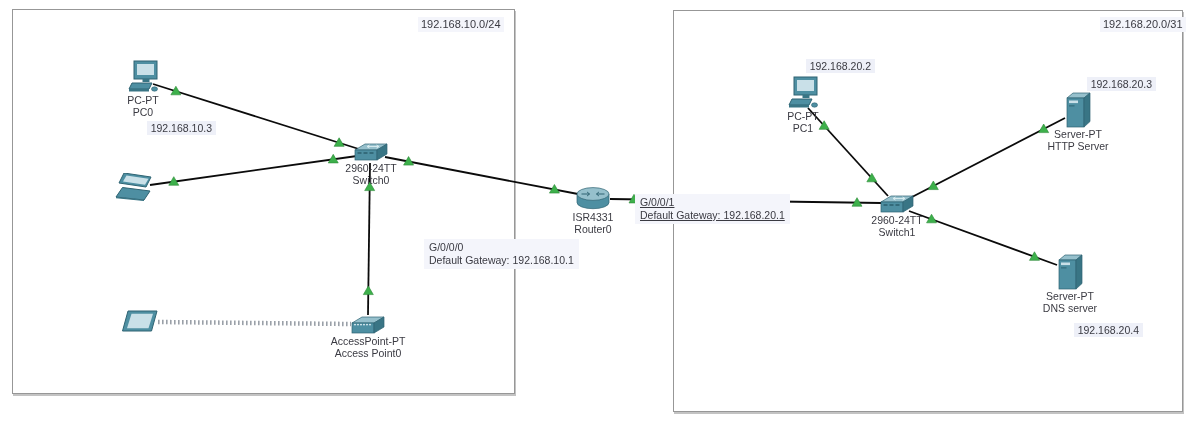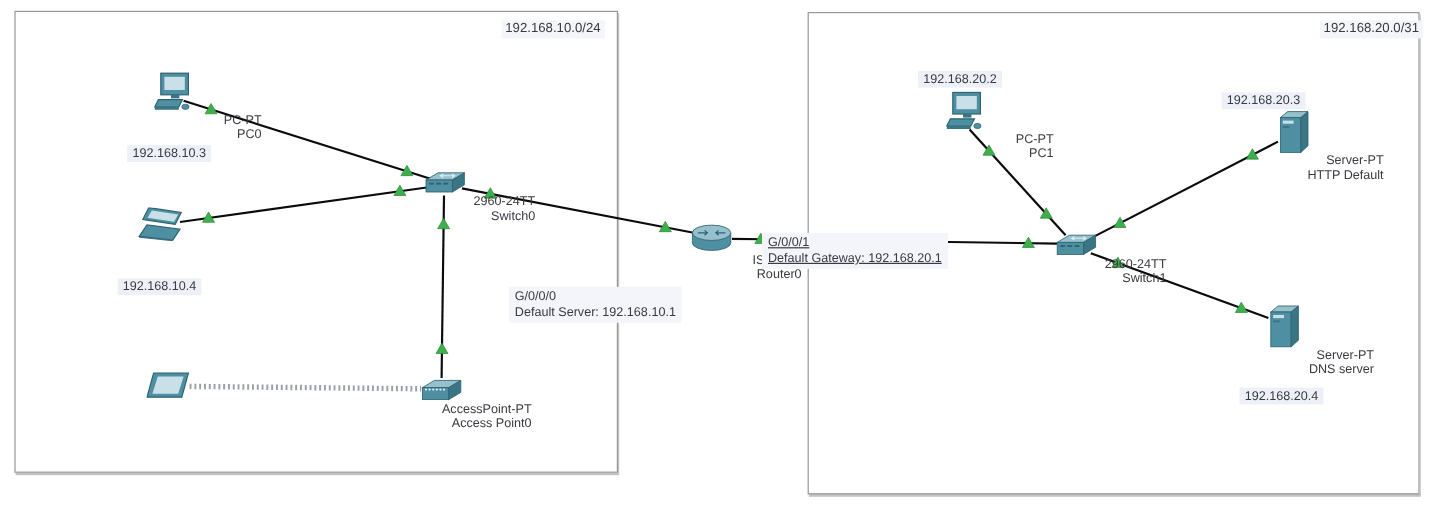--- a/index.html
+++ b/index.html
@@ -4,22 +4,22 @@
 <title>Network Topology</title>
 <style>
   * { box-sizing: border-box; }
   html,body { margin:0; padding:0; background:#ffffff; }
   body { font-family:"Liberation Sans", sans-serif; }
   #canvas { position:relative; width:1194px; height:422px; background:#ffffff; overflow:hidden; }
   .subnet-box { position:absolute; border:1px solid #979797; box-shadow:1px 2px 0 rgba(145,145,145,0.55); z-index:1; }
   .subnet-label { position:absolute; z-index:4; font-size:11px; line-height:13px; color:#3a3a42; background:#f4f5fb; padding:1px 3px; white-space:nowrap; }
   #links { position:absolute; left:0; top:0; z-index:2; }
   .device { position:absolute; z-index:3; }
-  .device-labels { position:absolute; z-index:3; width:150px; text-align:right; font-size:10.5px; line-height:11.5px; color:#3a3a42; }
-  .ip-label-wrap { position:absolute; z-index:4; width:150px; text-align:center; }
+  .device-labels { position:absolute; z-index:3; width:150px; text-align:center; font-size:10.5px; line-height:11.5px; color:#3a3a42; }
+  .ip-label-wrap { position:absolute; z-index:4; width:150px; text-align:right; }
   .ip-label { display:inline-block; font-size:10.5px; line-height:12px; color:#3a3a42; background:#eef0f8; padding:1px 4px; }
   .port-label { position:absolute; z-index:4; font-size:10.5px; line-height:13px; color:#3a3a42; background:#f4f5fb; padding:2px 5px; white-space:nowrap; }
 </style>
 </head>
 <body>
 
 <div id="canvas">
     <div class="subnet-box" style="left: 12px; top: 9px; width: 503px; height: 385px;"></div>
     <div class="subnet-label" style="left: 418px; top: 17px;">192.168.10.0/24</div>
     <div class="subnet-box" style="left: 673px; top: 10px; width: 510px; height: 402px;"></div>
@@ -63,21 +63,20 @@
       <div>PC-PT</div>
       <div>PC0</div>
     </div>
     <div class="ip-label-wrap" style="left: 66px; top: 118px;"><span class="ip-label">192.168.10.3</span></div>
     <div class="device" style="left: 115px; top: 173px;"><svg width="40" height="28" viewBox="0 0 40 28">
         <polygon points="9,0 36,4 31,14 4,10" fill="#4e8fa2" stroke="#2e6372"></polygon>
         <polygon points="11.5,2.5 33.5,5.8 30,11.8 8,8.5" fill="#c9e0e8"></polygon>
         <polygon points="1,24 7.5,14.5 35,18 29,27" fill="#4e8fa2" stroke="#2e6372"></polygon>
         <polygon points="1,24 29,27 29,28 1,25.2" fill="#397585"></polygon>
       </svg></div>
-    <div class="ip-label-wrap" style="left: 58px; top: 229px;"><span class="ip-label">192.168.10.4</span></div>
     <div class="device" style="left: 122px; top: 310px;"><svg width="36" height="22" viewBox="0 0 36 22">
         <polygon points="6,1 35,1 29.5,21 0.5,21" fill="#4e8fa2" stroke="#2e6372"></polygon>
         <polygon points="9.5,3.8 31,3.8 26.5,18.2 5,18.2" fill="#c9e0e8"></polygon>
       </svg></div>
     <div class="device" style="left: 350px; top: 315px;"><svg width="36" height="20" viewBox="0 0 36 20">
         <polygon points="2,8 24,8 34,2 12,2" fill="#96c0cc" stroke="#2e6372" stroke-width="0.7"></polygon>
         <rect x="2" y="8" width="22" height="10" fill="#4e8fa2" stroke="#2e6372" stroke-width="0.7"></rect>
         <polygon points="24,18 34,12 34,2 24,8" fill="#397585" stroke="#2e6372" stroke-width="0.7"></polygon>
         <circle cx="5" cy="9.6" r="0.95" fill="#dfeef2"></circle>
         <circle cx="8" cy="9.6" r="0.95" fill="#dfeef2"></circle>
@@ -140,36 +139,36 @@
     <div class="ip-label-wrap" style="left: 725px; top: 56px;"><span class="ip-label">192.168.20.2</span></div>
     <div class="device" style="left: 1065px; top: 92px;"><svg width="26" height="36" viewBox="0 0 26 36">
         <polygon points="2,6 19,6 25,1 8,1" fill="#96c0cc" stroke="#2e6372" stroke-width="0.7"></polygon>
         <rect x="2" y="6" width="17" height="29" fill="#4e8fa2" stroke="#2e6372" stroke-width="0.7"></rect>
         <polygon points="19,35 25,29.5 25,1 19,6" fill="#397585" stroke="#2e6372" stroke-width="0.7"></polygon>
         <rect x="4" y="8.5" width="9" height="2.6" fill="#c9e0e8"></rect>
         <rect x="4" y="13" width="5.5" height="1.6" fill="#397585"></rect>
       </svg></div>
     <div class="device-labels" style="left: 1003px; top: 129px;">
       <div>Server-PT</div>
-      <div>HTTP Default</div>
+      <div>HTTP Server</div>
     </div>
-    <div class="ip-label-wrap" style="left: 978px; top: 74px;"><span class="ip-label">192.168.20.3</span></div>
+    <div class="ip-label-wrap" style="left: 1006px; top: 74px;"><span class="ip-label">192.168.20.3</span></div>
     <div class="device" style="left: 1057px; top: 254px;"><svg width="26" height="36" viewBox="0 0 26 36">
         <polygon points="2,6 19,6 25,1 8,1" fill="#96c0cc" stroke="#2e6372" stroke-width="0.7"></polygon>
         <rect x="2" y="6" width="17" height="29" fill="#4e8fa2" stroke="#2e6372" stroke-width="0.7"></rect>
         <polygon points="19,35 25,29.5 25,1 19,6" fill="#397585" stroke="#2e6372" stroke-width="0.7"></polygon>
         <rect x="4" y="8.5" width="9" height="2.6" fill="#c9e0e8"></rect>
         <rect x="4" y="13" width="5.5" height="1.6" fill="#397585"></rect>
       </svg></div>
     <div class="device-labels" style="left: 995px; top: 291px;">
       <div>Server-PT</div>
       <div>DNS server</div>
     </div>
     <div class="ip-label-wrap" style="left: 993px; top: 320px;"><span class="ip-label">192.168.20.4</span></div>
     <div class="port-label" style="left: 424px; top: 205px; margin-top: 34px;">
       <div>G/0/0/0</div>
-      <div>Default Server: 192.168.10.1</div>
+      <div>Default Gateway: 192.168.10.1</div>
     </div>
     <div class="port-label" style="left: 635px; top: 194px; text-decoration: underline;">
       <div>G/0/0/1</div>
       <div>Default Gateway: 192.168.20.1</div>
     </div>
   </div>
 
 </body></html>

